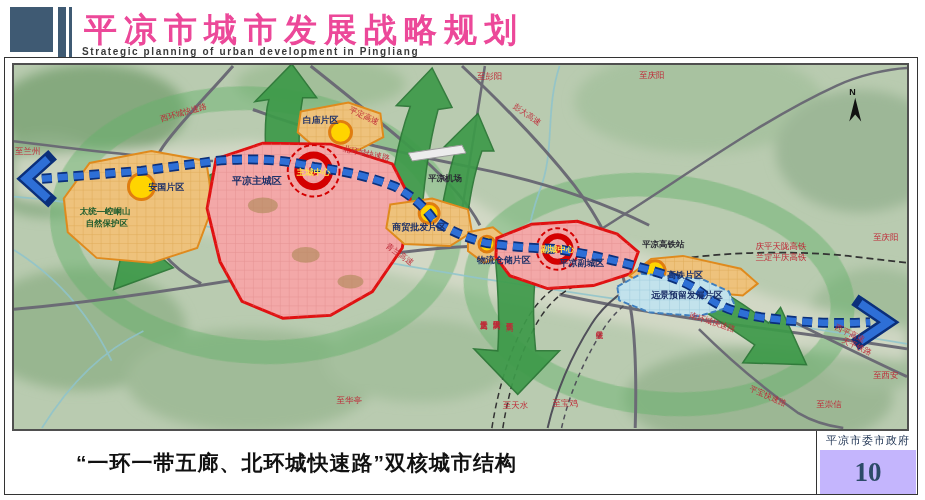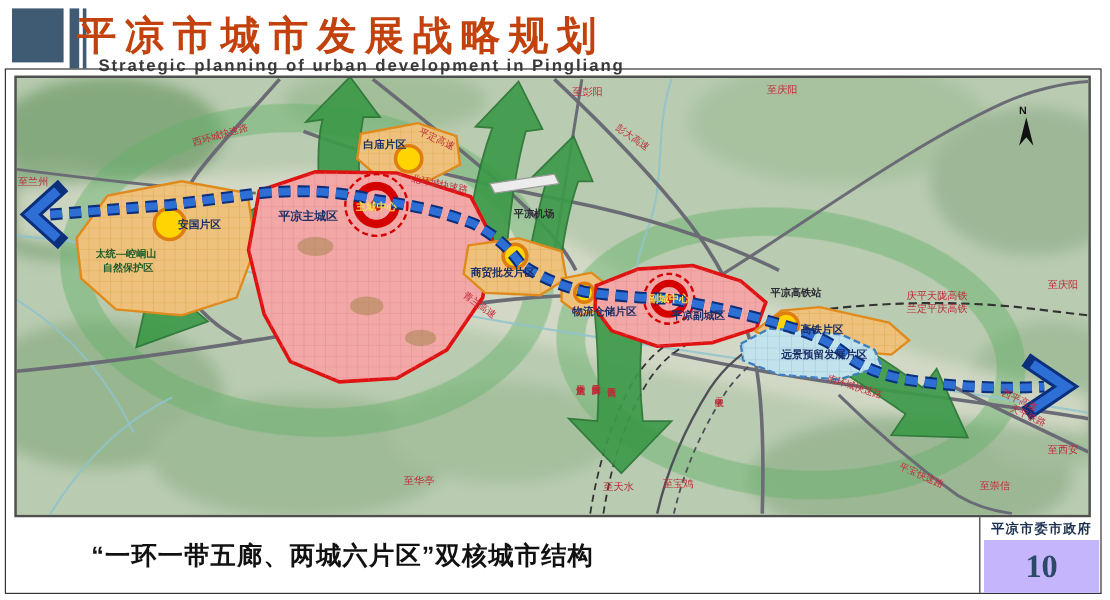--- a/index.html
+++ b/index.html
@@ -2,39 +2,39 @@
 <html><head>
 <meta charset="utf-8">
 <style>
   html,body{margin:0;padding:0;background:#888;}
   .page{position:relative;width:925px;height:500px;background:#ffffff;overflow:hidden;
         font-family:"Liberation Sans",sans-serif;}
   
   .hdr-square{position:absolute;left:10px;top:7px;width:43px;height:45px;background:#3f5a73;}
   .hdr-bar1{position:absolute;left:58px;top:7px;width:8px;height:50px;background:#3f5a73;}
   .hdr-bar2{position:absolute;left:69px;top:7px;width:3px;height:50px;background:#3f5a73;}
-  .hdr-title{position:absolute;left:64px;top:8px;font-size:33px;font-weight:bold;color:#c2410c;
+  .hdr-title{position:absolute;left:84px;top:8px;font-size:33px;font-weight:bold;color:#ec4899;
              letter-spacing:7px;white-space:nowrap;}
-  .hdr-sub{position:absolute;left:82px;top:46px;font-size:14px;font-weight:bold;color:#3a3a3a;
+  .hdr-sub{position:absolute;left:82px;top:46px;font-size:10px;font-weight:bold;color:#3a3a3a;
            letter-spacing:1.6px;white-space:nowrap;}
   .map-title{position:absolute;right:22px;top:45px;font-size:13px;color:#1a1a1a;
              letter-spacing:2px;font-weight:bold;white-space:nowrap;}
   
   .page-frame{position:absolute;left:4px;top:57px;width:914px;height:438px;
               border:1.5px solid #333;box-sizing:border-box;}
   .map-frame{position:absolute;left:12px;top:63px;width:897px;height:368px;
              border:2px solid #4f4f4f;box-sizing:border-box;background:#b9cbb0;overflow:hidden;}
   .map-frame svg{display:block;width:100%;height:100%;}
   
   .caption-strip{position:absolute;left:6px;top:431px;width:811px;height:63px;
                  display:flex;align-items:center;padding-left:70px;box-sizing:border-box;
                  border-right:1.5px solid #333;}
   .caption{font-size:21px;font-weight:bold;color:#111;letter-spacing:1px;white-space:nowrap;}
   .stamp-col{position:absolute;left:818px;top:431px;width:100px;height:63px;}
-  .agency{width:100%;text-align:center;font-size:11px;font-weight:bold;color:#1b3050;
+  .agency{width:100%;text-align:center;font-size:11px;font-weight:normal;color:#1b3050;
           padding-top:2px;letter-spacing:1px;}
   .page-num-box{margin:2px auto 0 auto;width:96px;height:44px;background:#c4b5fd;
                 display:flex;align-items:center;justify-content:center;}
   .page-num{font-family:"Liberation Serif",serif;font-size:27px;font-weight:bold;color:#2c4a68;}
   
   text{font-family:"Liberation Sans",sans-serif;}
   .t-red{fill:#bf2a38;font-size:8.5px;}
   .t-reds{fill:#bf2a38;font-size:8px;}
   .t-navy{fill:#1c3068;font-size:9px;font-weight:bold;}
   .t-navyb{fill:#1c3068;font-size:10px;font-weight:bold;}
@@ -243,21 +243,21 @@
         <text class="t-vert" x="497" y="316">庆平天陇高铁</text>
         <text class="t-vert" x="510" y="318">西平高铁</text>
         <text class="t-vert" x="600" y="326">宝中二线</text>
         <text class="t-red" x="503" y="410">至天水</text>
         <text class="t-red" x="553" y="408">至宝鸡</text>
       </g>
     </svg>
   </div>
 
   <div class="caption-strip">
-    <div class="caption">“一环一带五廊、两城六片区”双核城市结构</div>
+    <div class="caption">“一环一带五廊、北环城快速路”双核城市结构</div>
   </div>
   <div class="stamp-col">
     <div class="agency">平凉市委市政府</div>
     <div class="page-num-box">
       <span class="page-num">10</span>
     </div>
   </div>
 
 </div>
 

